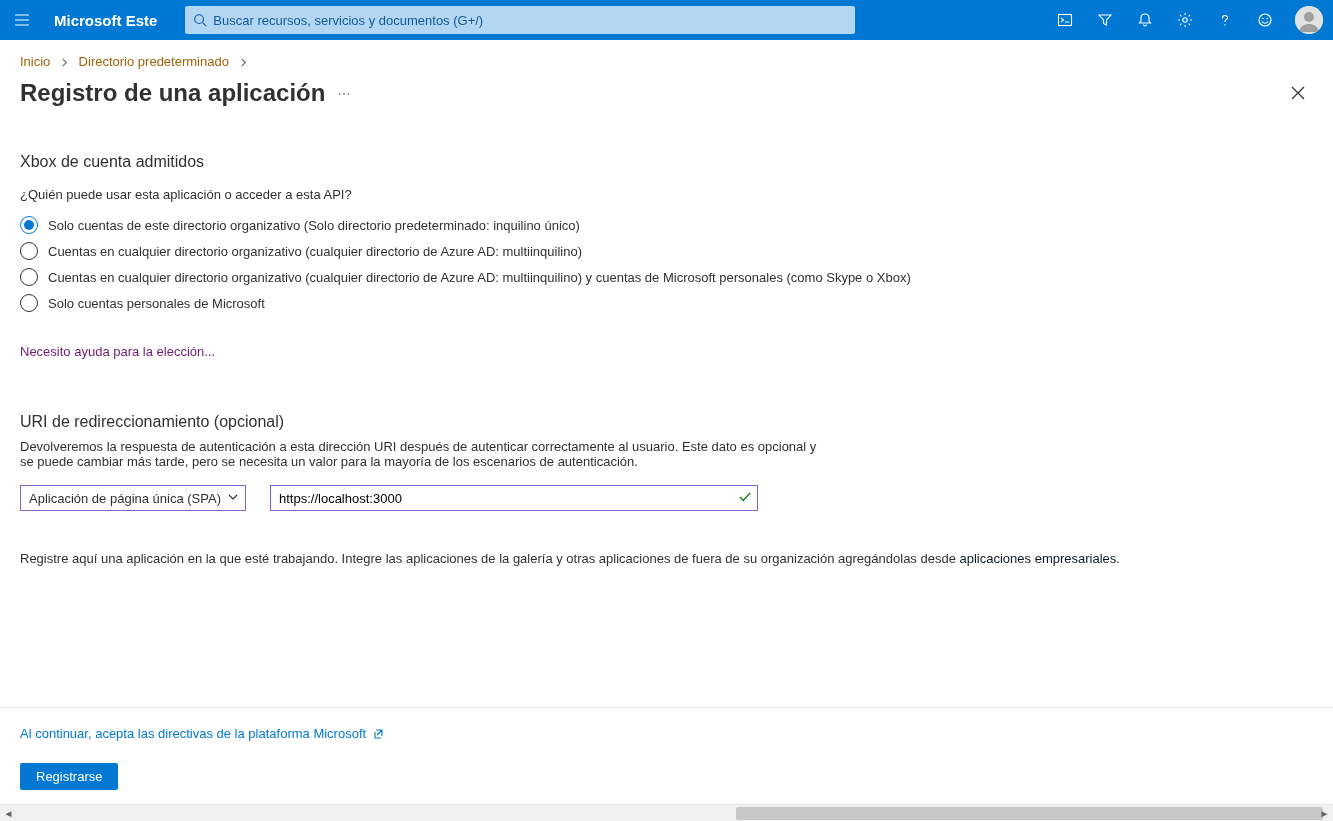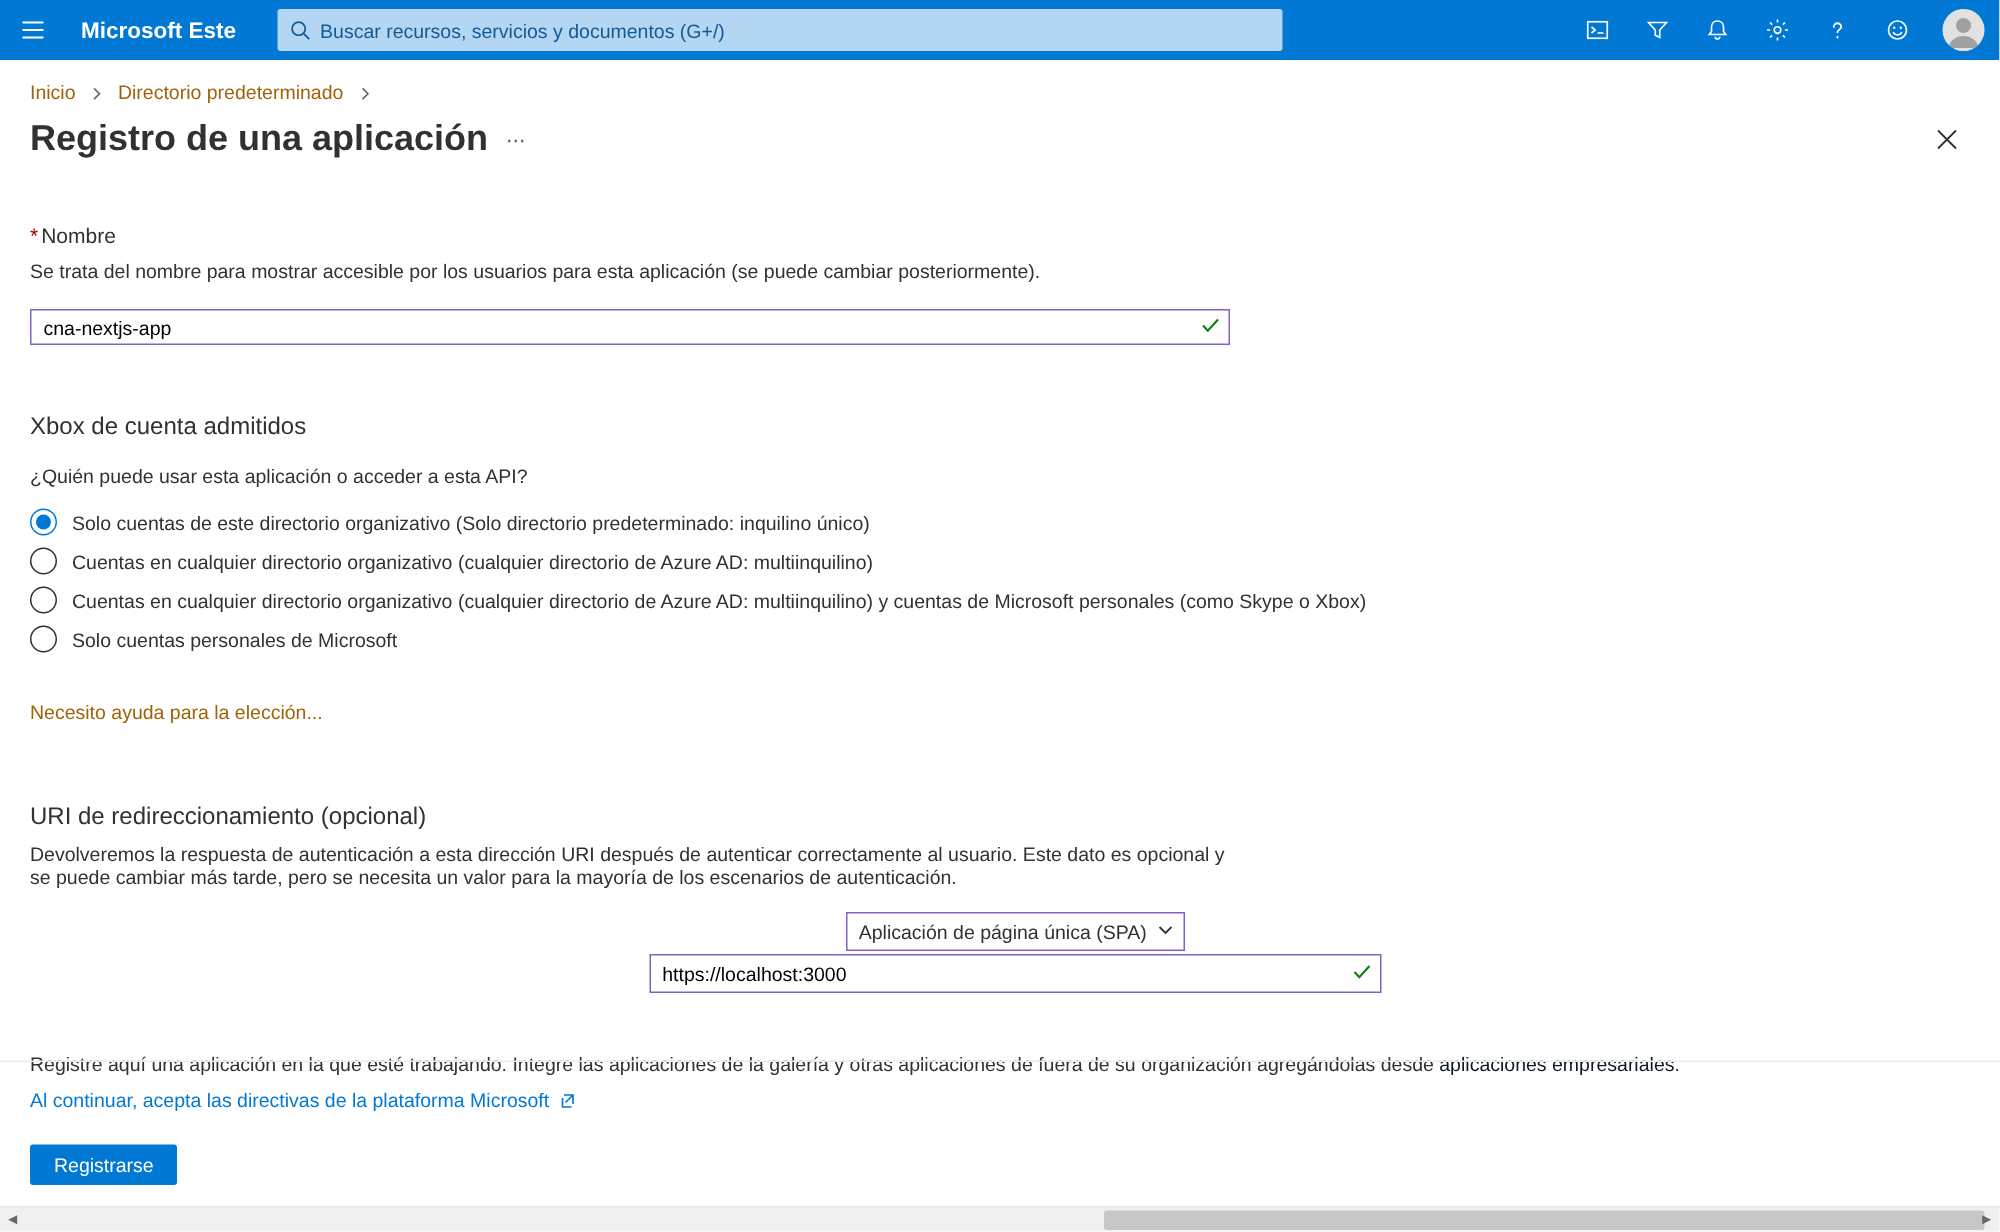--- a/index.html
+++ b/index.html
@@ -134,22 +134,22 @@
     border:1px solid #323130;
     margin-right:10px;
     display:flex;align-items:center;justify-content:center;
     flex-shrink:0;
   }
   .radio.checked { border-color:#0078d4;}
   .radio.checked::after {
     content:""; width:10px;height:10px;border-radius:50%;
     background:#0078d4;
   }
-  .help-link { color:#a16207; cursor:pointer; margin-top:24px; display:inline-block; font-size:13px;}
-  .uri-row { display:flex; gap:2px; margin-top:16px; align-items:center;flex-direction:column;}
+  .help-link { color:#701a75; cursor:pointer; margin-top:24px; display:inline-block; font-size:13px;}
+  .uri-row { display:flex; gap:24px; margin-top:16px; align-items:center;}
   .select-box {
     border:1px solid #8661c5;
     height:26px;
     padding:0 24px 0 8px;
     font-size:13px;
     display:flex; align-items:center;
     position:relative;
     cursor:pointer;
     min-width:200px;
   }
@@ -291,32 +291,20 @@
       <h1>Registro de una aplicación</h1>
       <span class="dots">⋯</span>
       <span class="close">
         <svg width="14" height="14" viewBox="0 0 14 14">
             <path d="M1 1l12 12M13 1L1 13" stroke="#323130" stroke-width="1.2"></path>
           </svg>
       </span>
     </div>
 
     
-    <div class="section">
-      <div class="field-label"><span class="req">*</span><span>Nombre</span></div>
-      <div class="field-desc">Se trata del nombre para mostrar accesible por los usuarios para esta aplicación (se puede cambiar posteriormente).</div>
-      <div class="input-validated">
-        <input type="text" value="cna-nextjs-app" style="">
-        <span class="check">
-          <svg width="14" height="14" viewBox="0 0 14 14">
-              <path d="M2 7l3.2 3.5L12 3" fill="none" stroke="#107c10" stroke-width="1.4"></path>
-            </svg>
-        </span>
-      </div>
-    </div>
 
     
     <div class="subhead">Xbox de cuenta admitidos</div>
     <div class="subq">¿Quién puede usar esta aplicación o acceder a esta API?</div>
     <div class="radio-group">
       <div class="radio-row">
         <div class="radio checked"></div>
         <span>Solo cuentas de este directorio organizativo (Solo directorio predeterminado: inquilino único)</span>
       </div>
       <div class="radio-row">

